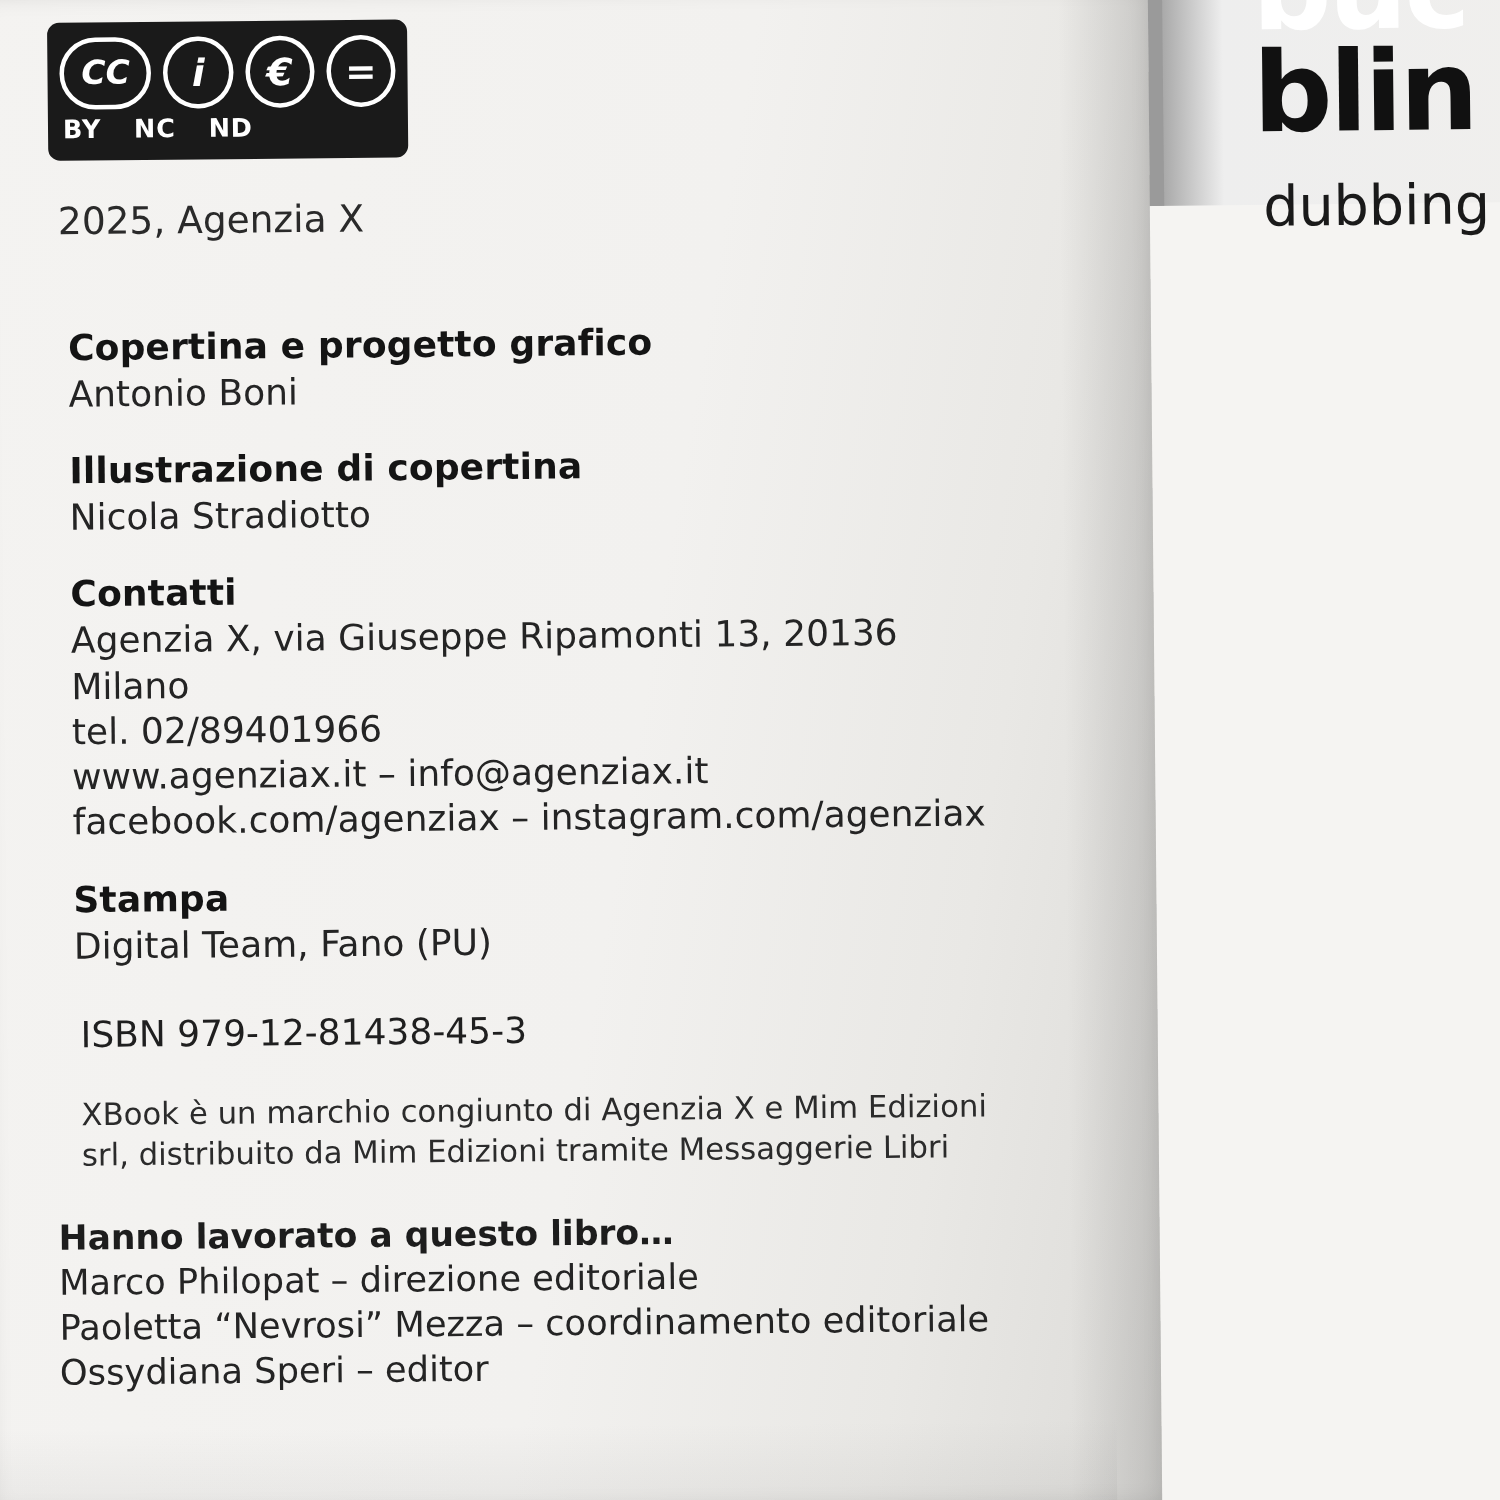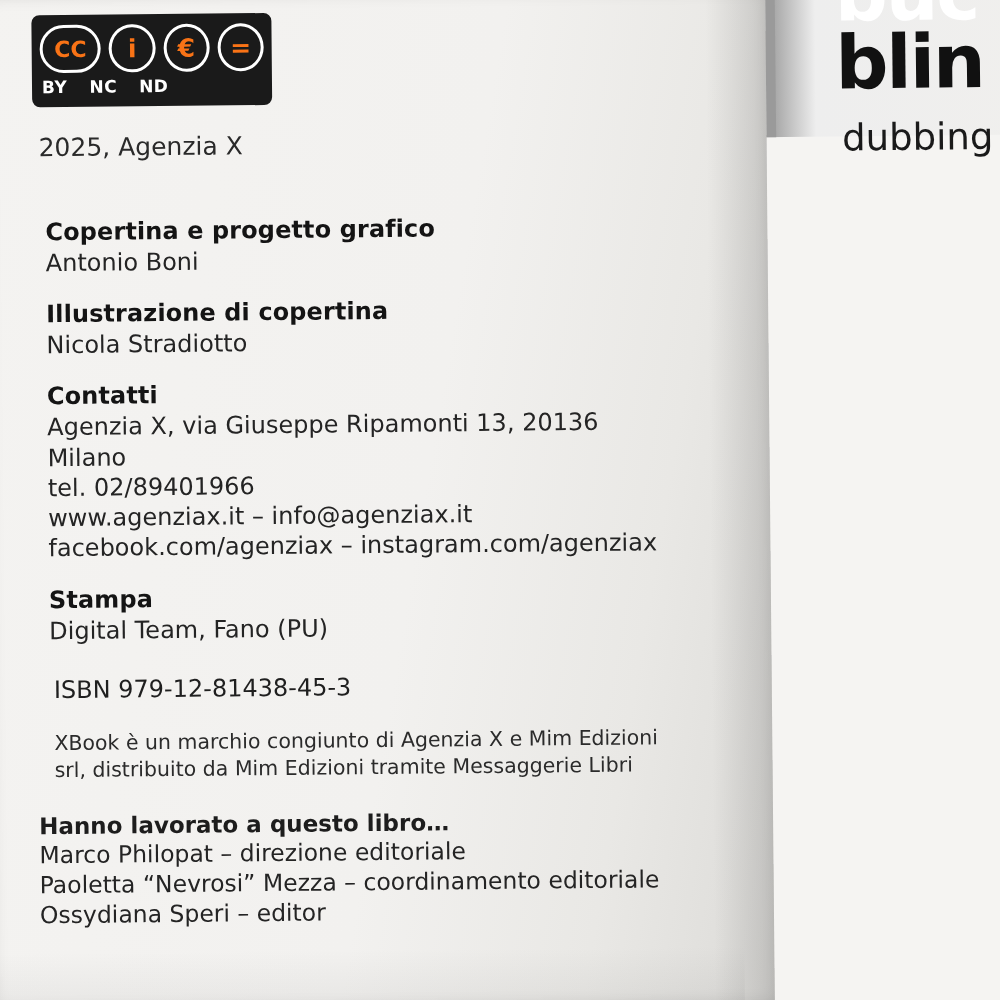--- a/index.html
+++ b/index.html
@@ -119,25 +119,26 @@
   }
   .cc-circle {
     width: 48px;
     height: 48px;
     border-radius: 50%;
     border: 3.5px solid #ffffff;
     margin-right: 8px;
     display: flex;
     align-items: center;
     justify-content: center;
-    color: #f97316;
+    color: #ffffff;
     font-weight: bold;
     font-size: 25px;
     font-family: "DejaVu Sans", sans-serif;
     box-sizing: border-box;
+    font-style: italic;
   }
   .cc-circle.cc-wide { width: 64px; border-radius: 32px; font-size: 22px; }
   .cc-labels {
     display: flex;
     padding-left: 10px;
     color: #ffffff;
     font-weight: bold;
     font-size: 17px;
     letter-spacing: 0.5px;
     font-family: "DejaVu Sans", sans-serif;

